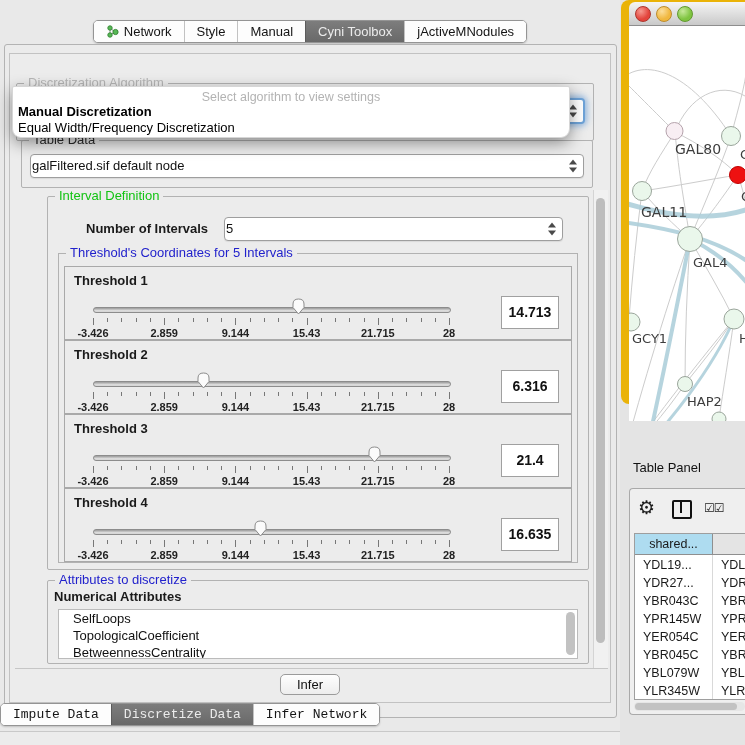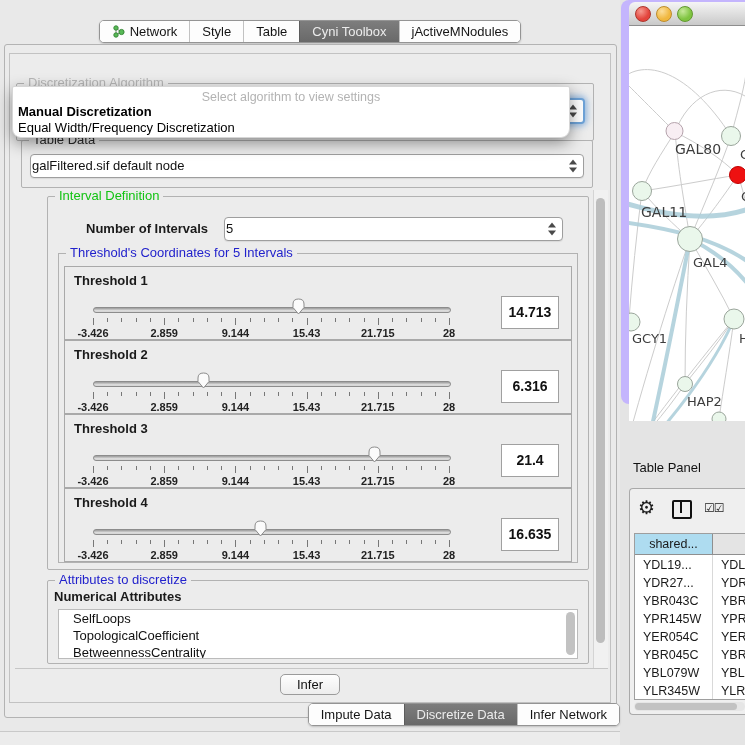--- a/index.html
+++ b/index.html
@@ -14,21 +14,21 @@
   #float-icon{position:absolute;left:561px;top:6px;width:10px;height:10px;border:1.5px solid #222;background:#f4f4f4;}
   #close-icon{position:absolute;left:582px;top:2px;font-size:14px;font-weight:bold;color:#111;}
 
   .seg{display:inline-flex;border:1px solid #949494;border-radius:5px;overflow:hidden;
        background:#fdfdfd;box-shadow:0 1px 2px rgba(0,0,0,.18);}
   .seg-item{padding:3px 12px;font-size:13px;color:#141414;background:#fdfdfd;
        border-left:1px solid #c2c2c2;display:flex;align-items:center;gap:5px;white-space:nowrap;}
   .seg-item:first-child{border-left:none;}
   .seg-item.selected{background:linear-gradient(#7d7d7d,#696969);color:#ececec;border-left-color:#5c5c5c;}
   #top-tabbar{position:absolute;top:20px;left:0;width:620px;display:flex;justify-content:center;}
-  #bottom-tabbar{position:absolute;top:703px;left:0;width:620px;display:flex;justify-content:flex-end;}
+  #bottom-tabbar{position:absolute;top:703px;left:0;width:620px;display:flex;justify-content:flex-start;font-family:Liberation Mono, monospace;}
   #cp-footer{position:absolute;left:0;top:731px;width:620px;height:14px;background:#ececec;border-top:1px solid #c9c9c9;}
 
   #outer-panel{position:absolute;left:4px;top:44px;width:611px;height:672px;
     border:1px solid #b3b3b3;border-radius:3px;background:#ebebeb;}
   #inner-panel{position:absolute;left:4px;top:8px;width:600px;height:648px;
     border:1px solid #c2c2c2;background:#ececec;}
 
   .group{position:absolute;border:1px solid #b2b2b2;border-radius:2px;}
   .group-title{position:absolute;top:-9px;left:7px;background:#ececec;padding:0 4px;font-size:13px;}
   .gt-gray{color:#b5b5b5;}
@@ -84,21 +84,21 @@
   #attributes-group{left:32px;top:390px;width:540px;height:82px;}
   #attr-heading{position:absolute;left:6px;top:8px;font-weight:bold;font-size:13px;}
   #attr-list{position:absolute;left:10px;top:28px;width:518px;height:48px;background:#fff;border:1px solid #bbb;overflow:hidden;}
   .attr-item{padding-left:14px;line-height:17px;font-size:13px;color:#111;white-space:nowrap;}
   #attr-scroll{position:absolute;right:2px;top:2px;width:9px;height:43px;background:#c2c2c2;border-radius:5px;}
 
   #apply-button{position:absolute;left:50%;transform:translateX(-50%);top:620px;padding:2px 16px;
     background:linear-gradient(#fefefe,#ededed);border:1px solid #9b9b9b;border-radius:5px;font-size:13px;color:#111;}
 
   
-  #network-window{position:absolute;left:621px;top:0;width:124px;height:404px;background:#c4b5fd;border-radius:8px 0 0 8px;}
+  #network-window{position:absolute;left:621px;top:0;width:124px;height:404px;background:#eab308;border-radius:8px 0 0 8px;}
   #nw-titlebar{position:absolute;left:8px;top:2px;right:0;height:23px;
     background:linear-gradient(#f5f5f5,#c9c9c9);border-bottom:1px solid #8e8e8e;border-radius:6px 0 0 0;}
   .tl{position:absolute;top:4px;width:14px;height:14px;border-radius:50%;}
   #tl-red{left:6px;background:radial-gradient(circle at 35% 30%,#f69a90,#e3443c 60%);border:1px solid #ad352c;}
   #tl-yellow{left:27px;background:radial-gradient(circle at 35% 30%,#fcdf9c,#f0b73e 60%);border:1px solid #bd8c2c;}
   #tl-green{left:48px;background:radial-gradient(circle at 35% 30%,#c7e99a,#7fc440 60%);border:1px solid #61992f;}
   #nw-canvas{position:absolute;left:8px;top:26px;right:0;height:395px;background:#fff;overflow:hidden;}
 
   #tp-titlebar{position:absolute;left:620px;top:453px;width:125px;height:30px;line-height:30px;padding-left:13px;
     font-size:13px;color:#111;}
@@ -135,21 +135,21 @@
             <circle cx="4" cy="3" r="2.2" fill="#57b956" stroke="#3b8a3b"></circle>
             <circle cx="4" cy="10" r="2.2" fill="#57b956" stroke="#3b8a3b"></circle>
             <circle cx="9.5" cy="7" r="2.6" fill="#57b956" stroke="#3b8a3b"></circle>
           </svg>
           <span>Network</span>
         </div>
         <div class="seg-item">
           <span>Style</span>
         </div>
         <div class="seg-item">
-          <span>Table</span>
+          <span>Manual</span>
         </div>
         <div class="seg-item selected">
           <span>Cyni Toolbox</span>
         </div>
         <div class="seg-item">
           <span>jActiveMNodules</span>
         </div>
       </div>
   </div>
 

